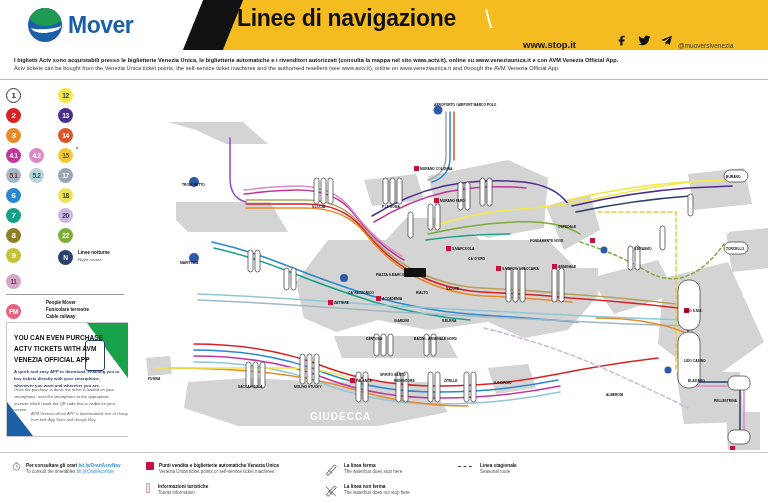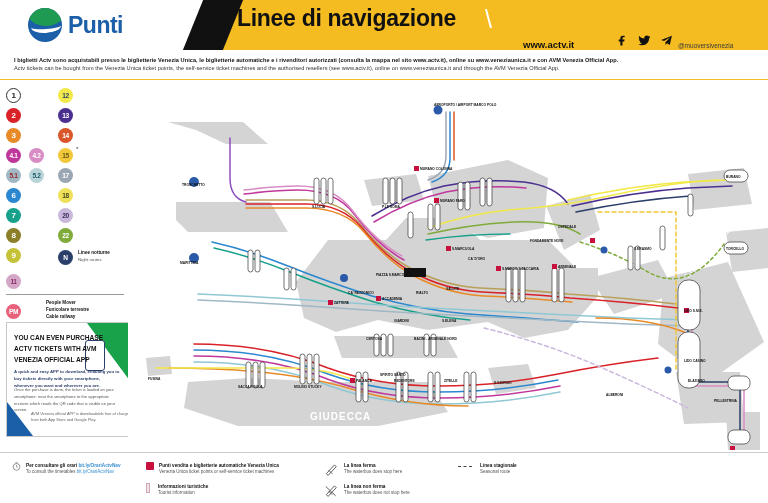--- a/index.html
+++ b/index.html
@@ -161,27 +161,27 @@
 
 <div class="header">
   <div class="header-yellow"></div>
   <div class="header-black-stripe"></div>
 
   <div class="logo-wrap">
     <div class="logo-mark">
       <div class="g"></div>
         <div class="w"></div>
     </div>
-    <div class="logo-text">Punti</div>
+    <div class="logo-text">Mover</div>
   </div>
 
   <div class="title-main">Linee di navigazione</div>
   <div style="position:absolute;left:485px;top:5px;font-size:25px;color:#fff;">\</div>
 
-  <div class="site-url">www.actv.it</div>
+  <div class="site-url">www.stop.it</div>
 
   <div class="social">
     <svg class="sbx" viewBox="0 0 24 24">
         <path d="M15 3h-3c-2.2 0-4 1.8-4 4v3H5v4h3v7h4v-7h3l1-4h-4V7c0-.6.4-1 1-1h3V3z"></path>
       </svg>
     <svg class="sbx" viewBox="0 0 24 24">
         <path d="M23 4.9c-.8.4-1.7.6-2.6.8 1-.6 1.7-1.5 2-2.6-.9.5-1.9.9-3 1.1-.8-.9-2-1.5-3.3-1.5-2.5 0-4.6 2.1-4.6 4.6 0 .4 0 .7.1 1-3.8-.2-7.2-2-9.5-4.8-.4.7-.6 1.5-.6 2.3 0 1.6.8 3 2 3.8-.7 0-1.4-.2-2-.5 0 2.2 1.6 4.1 3.7 4.5-.4.1-.8.2-1.2.2-.3 0-.6 0-.9-.1.6 1.8 2.3 3.2 4.3 3.2-1.6 1.2-3.6 2-5.7 2-.4 0-.7 0-1.1-.1 2 1.3 4.4 2.1 7 2.1 8.4 0 13-7 13-13v-.6c.9-.6 1.7-1.4 2.3-2.3z"></path>
       </svg>
     <svg class="sbx" viewBox="0 0 24 24">
         <path d="M22 3L2 11l5.5 2L19 6l-9 9 .3 5.5L13 17l5 3.5L22 3z"></path>

